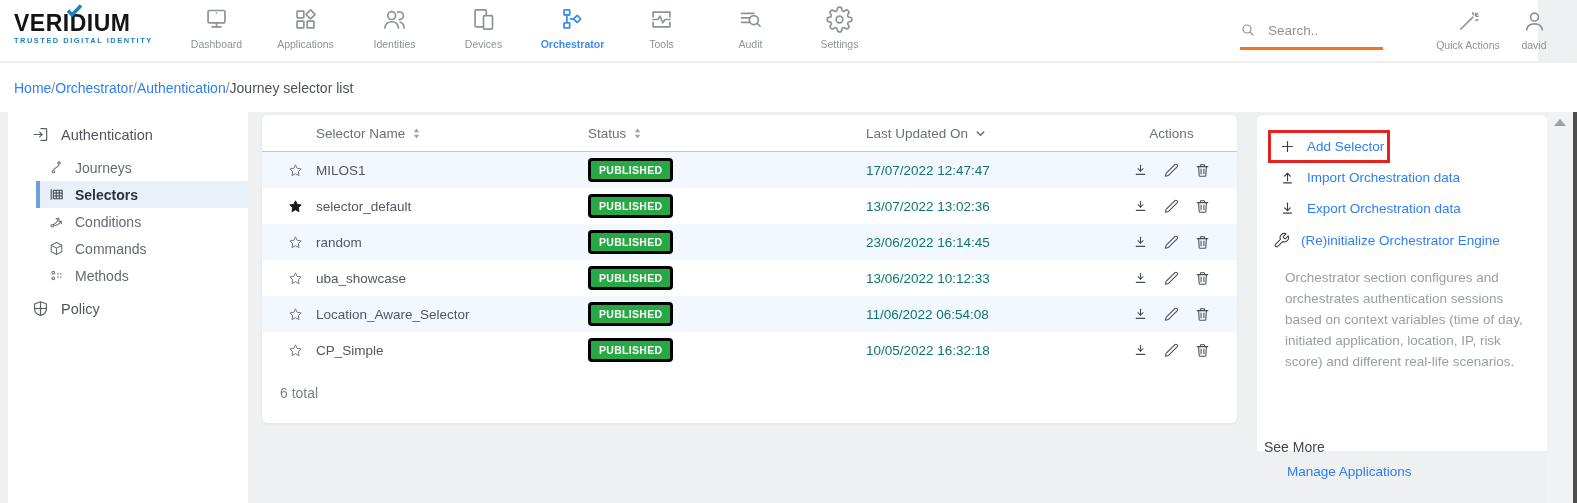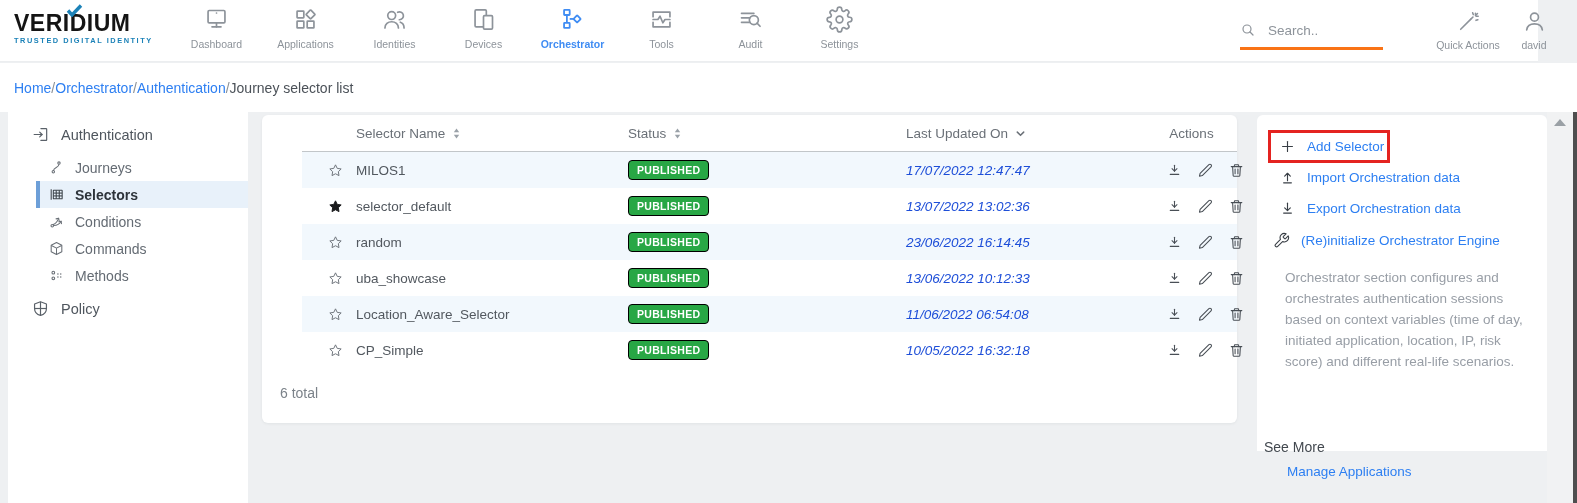--- a/index.html
+++ b/index.html
@@ -50,33 +50,33 @@
   .side-section svg { width:19px; height:19px; color:#5a6169; }
   .side-section.policy { padding-top:10px; }
   .side-sub { display:flex; align-items:center; gap:10px; color:#646b73; font-size:14px; height:27px; padding-left:40px; cursor:pointer; position:relative; }
   .side-sub svg { width:17px; height:17px; color:#6a7077; }
   .side-sub.active { background:#e8f1fa; margin-left:28px; padding-left:12px; font-weight:bold; color:#2d333a; }
   .side-sub.active svg { color:#3d444b; }
   .side-sub.active::before { content:""; position:absolute; left:0; top:0; bottom:0; width:4px; background:#6d9fd8; }
 
   
   .card { position:absolute; left:262px; top:115px; width:975px; height:308px; background:#fff; border-radius:6px; box-shadow:0 1px 3px rgba(20,30,40,.06); }
-  .thead, .trow { display:grid; grid-template-columns:54px 272px 278px 260px 1fr; align-items:center; font-size:13.5px;margin-left:40px; }
+  .thead, .trow { display:grid; grid-template-columns:54px 272px 278px 260px 1fr; align-items:center; font-size:13.5px; }
   .thead { height:37px; border-bottom:1px solid #c2c6c9; color:#6a7077; }
   .th { display:flex; align-items:center; gap:7px; }
   .th svg { color:#9aa1a8; }
   .th-actions { justify-content:center; padding-right:20px; }
   .trow { height:36px; color:#52585f; cursor:default; }
   .tbody .trow:nth-child(odd) { background:#f2f8fd; }
   .cell-star { display:flex; justify-content:flex-end; padding-right:12px; }
   .star { color:#6f757c; cursor:pointer; }
   .star svg { width:17px; height:17px; fill:none; stroke:currentColor; stroke-width:1.4; }
   .star.starred svg { fill:#191a1c; stroke:#191a1c; }
-  .badge { display:inline-block; background:#28a745; border:1px solid #000000; color:#fff; font-size:10.5px; font-weight:bold; padding:3px 8px 3.5px; border-radius:4px; letter-spacing:.3px; }
-  .cell-date { color:#1d4ed8;font-style:italic; }
+  .badge { display:inline-block; background:#28a745; border:3px solid #000000; color:#fff; font-size:10.5px; font-weight:bold; padding:3px 8px 3.5px; border-radius:4px; letter-spacing:.3px; }
+  .cell-date { color:#0f766e; }
   .cell-actions { display:flex; justify-content:center; gap:14px; padding-right:20px; color:#494f56; }
   .cell-actions svg { width:17px; height:17px; cursor:pointer; }
   .total { margin:17px 0 0 18px; font-size:14px; color:#7b8289; }
 
   
   .rpanel { position:absolute; left:1257px; top:115px; width:290px; height:336px; background:#fff; border-radius:6px 6px 0 0; }
   .hl-box { position:absolute; left:11px; top:15px; width:122px; height:33px; border:3px solid #e42320; display:flex; align-items:center; padding-left:8px; }
   .arow { position:absolute; display:flex; align-items:center; gap:11px; font-size:13.5px; color:#2d7ff2; cursor:pointer; white-space:nowrap; }
   .arow svg { width:17px; height:17px; color:#383e45; flex:0 0 auto; }
   .arow.in-box { position:static; }

